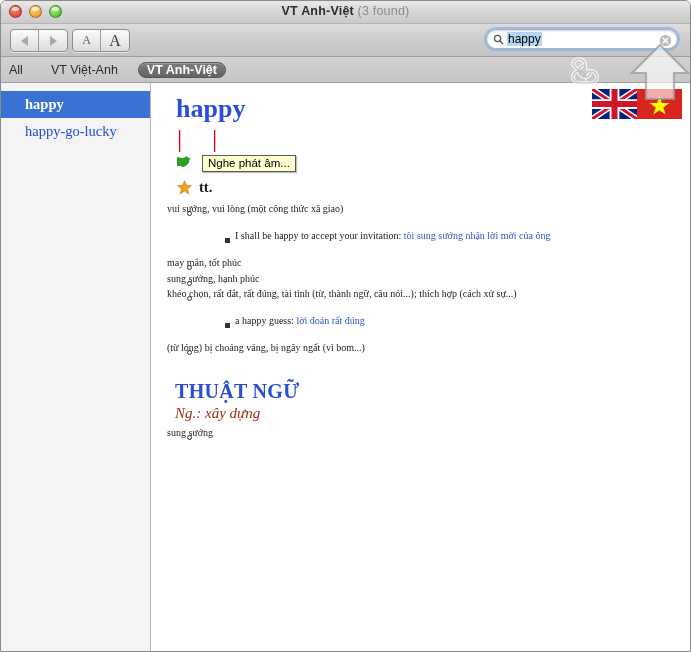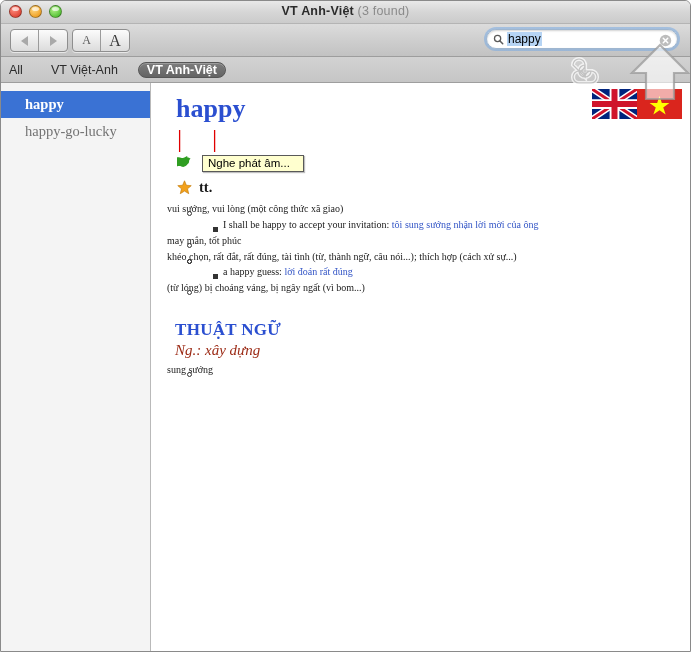--- a/index.html
+++ b/index.html
@@ -186,21 +186,21 @@
     width: 150px;
     flex: none;
     background: #f4f4f4;
     border-right: 1px solid #b9b9b9;
     padding-top: 8px;
     box-sizing: border-box;
   }
   .side-item {
     font-family: "Liberation Serif", serif;
     font-size: 14.5px;
-    color: #737373;
+    color: #1d4ed8;
     padding: 5px 0 5px 24px;
     white-space: nowrap;
   }
   .side-item.selected {
     background: #3a72d4;
     color: #ffffff;
     font-weight: bold;
   }
 
   .entry {
@@ -254,21 +254,21 @@
   .apple-icon { position: absolute; left: 0; top: 0; width: 14px; height: 16px; }
   .tooltip {
     position: absolute;
     left: 25px;
     top: -1px;
     background: #ffffcf;
     border: 1px solid #595959;
     font-family: "Liberation Sans", sans-serif;
     font-size: 11.5px;
     color: #000000;
-    padding: 1px 13px 2px 5px;
+    padding: 1px 5px 2px 5px;
     white-space: nowrap;
     box-shadow: 1px 1px 1px rgba(0,0,0,0.25);
   }
 
   .pos-row {
     position: relative;
     margin-left: 10px;
     margin-top: 4px;
     height: 19px;
   }
@@ -300,39 +300,39 @@
   .sense::before {
     content: "";
     position: absolute;
     left: 20px;
     top: 9px;
     width: 5px; height: 5px;
     border: 1px solid #333;
     border-radius: 50%;
     box-sizing: border-box;
   }
-  .examples { margin: 0; padding: 0; list-style: none; }
+  .examples { margin: 12px; padding: 0; list-style: none; }
   .example {
     position: relative;
     padding-left: 26px;
     margin-top: 1px;
   }
   .example::before {
     content: "";
     position: absolute;
     left: 16px;
     top: 9px;
     width: 5px; height: 5px;
     background: #333;
   }
   .vi { color: #3355c6; }
 
   .section-title {
     font-family: "Liberation Serif", serif;
-    font-size: 17px;
+    font-size: 20px;
     font-weight: bold;
     color: #2b4fd0;
     margin: 24px 0 0 8px;
     letter-spacing: 0.3px;
   }
   .field-label {
     font-family: "Liberation Serif", serif;
     font-style: italic;
     font-size: 15px;
     color: #9c2b16;
@@ -460,20 +460,21 @@
               <span>I shall be happy to accept your invitation: </span><span class="vi">tôi sung sướng nhận lời mời của ông</span>
             </li>
           </ul>
         </li>
 
         <li class="sense">
           <span class="txt">may mắn, tốt phúc</span>
         </li>
 
         <li class="sense">
+          <span class="txt">sung sướng, hạnh phúc</span>
         </li>
 
         <li class="sense">
           <span class="txt">khéo chọn, rất đắt, rất đúng, tài tình (từ, thành ngữ, câu nói...); thích hợp (cách xử sự...)</span>
           <ul class="examples">
             <li class="example">
               <span>a happy guess: </span><span class="vi">lời đoán rất đúng</span>
             </li>
           </ul>
         </li>

